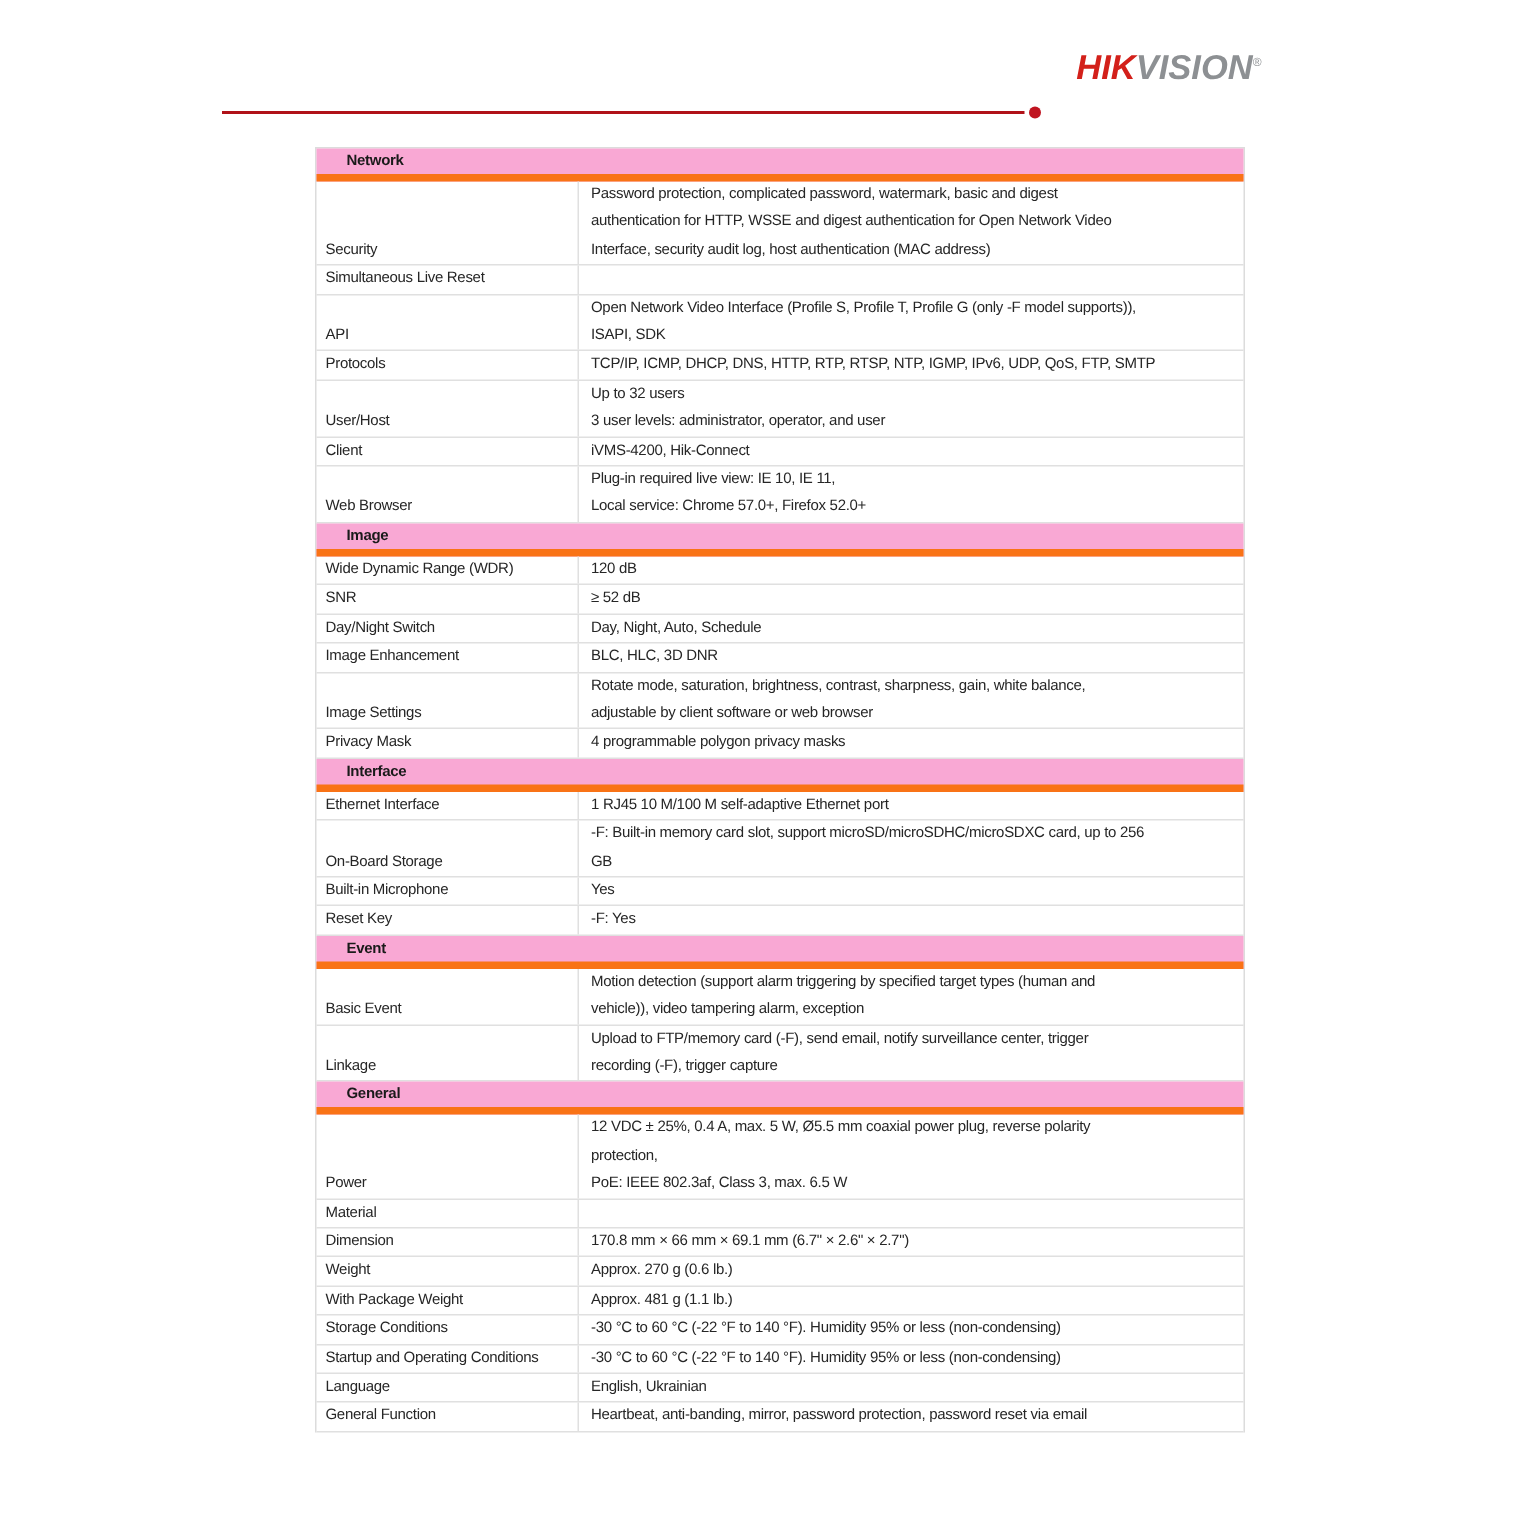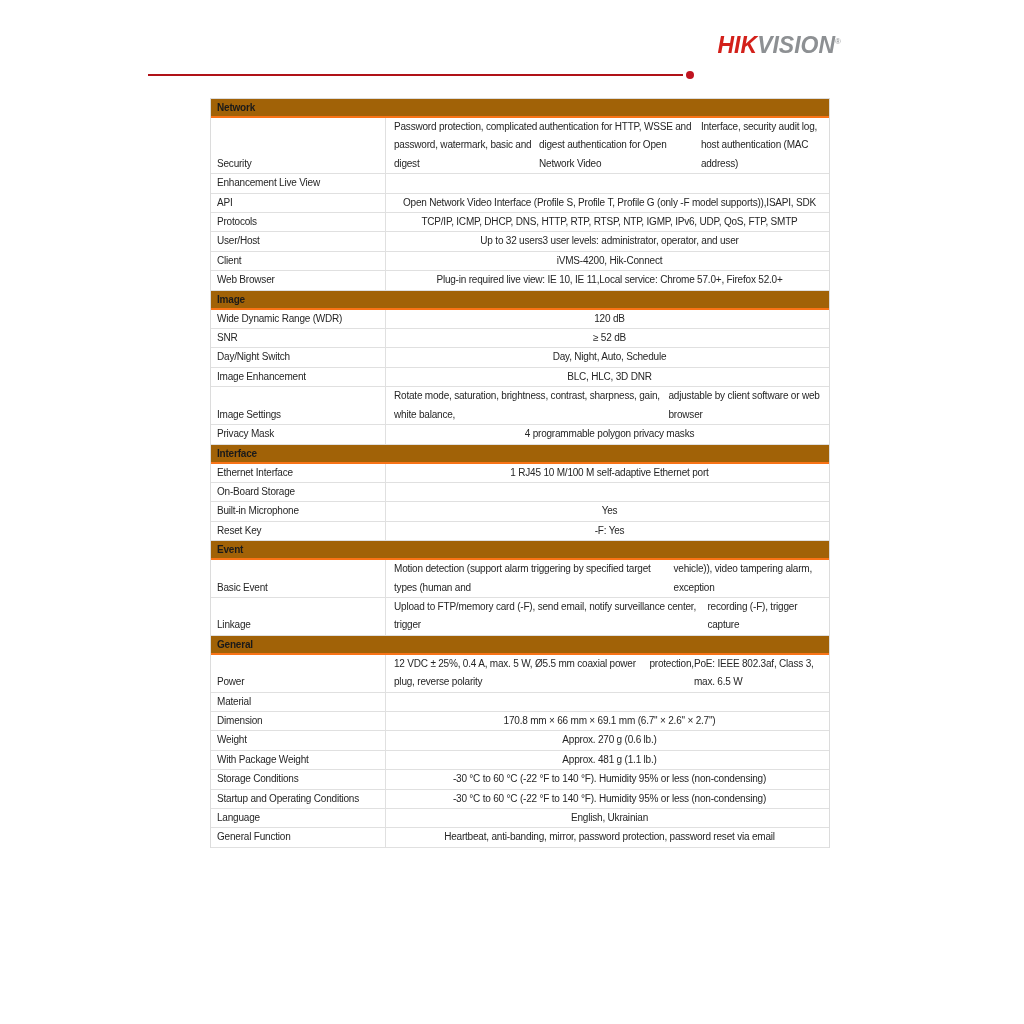--- a/index.html
+++ b/index.html
@@ -55,43 +55,42 @@
     position: absolute;
     left: 210px;
     top: 98px;
     width: 620px;
     border: 1px solid #dcdcdc;
     border-bottom: none;
     font-size: 10px;
     letter-spacing: -0.2px;
   }
   .sec {
-    background: #a16207;
+    background: #f9a8d4;
     font-weight: bold;
     color: #1a1a1a;
-    padding: 2px 6px 1px 6px;
+    padding: 2px 6px 1px 20px;
     line-height: 14px;
-    border-bottom: 2px solid #f97316;
+    border-bottom: 5px solid #f97316;
   }
   .row { display: flex; align-items: stretch; border-bottom: 1px solid #e0e0e0; min-height: 19px; }
   .lab {
     width: 175px;
     min-width: 175px;
     border-right: 1px solid #e0e0e0;
     padding: 0 6px;
     display: flex;
     align-items: flex-end;
   }
   .lab span { line-height: 18.4px; display: block; }
   .val {
     flex: 1;
     padding: 0 4px 0 8px;
     display: flex;
-    flex-direction: row;
-    justify-content: center;
+    flex-direction: column;
   }
   .line { line-height: 18.4px; }
 </style>
 </head>
 <body>
 
 <div class="page">
 
   <div class="logo">
     <span class="logo-hik">HIK</span><span class="logo-vision">VISION</span><span class="logo-reg">®</span>
@@ -108,21 +107,21 @@
           <span>Security</span>
         </div>
         <div class="val">
           <div class="line">Password protection, complicated password, watermark, basic and digest</div>
           <div class="line">authentication for HTTP, WSSE and digest authentication for Open Network Video</div>
           <div class="line">Interface, security audit log, host authentication (MAC address)</div>
         </div>
       </div>
       <div class="row">
         <div class="lab">
-          <span>Enhancement Live View</span>
+          <span>Simultaneous Live Reset</span>
         </div>
       </div>
       <div class="row">
         <div class="lab">
           <span>API</span>
         </div>
         <div class="val">
           <div class="line">Open Network Video Interface (Profile S, Profile T, Profile G (only -F model supports)),</div>
           <div class="line">ISAPI, SDK</div>
         </div>
@@ -216,20 +215,24 @@
         <div class="lab">
           <span>Ethernet Interface</span>
         </div>
         <div class="val">
           <div class="line">1 RJ45 10 M/100 M self-adaptive Ethernet port</div>
         </div>
       </div>
       <div class="row">
         <div class="lab">
           <span>On-Board Storage</span>
+        </div>
+        <div class="val">
+          <div class="line">-F: Built-in memory card slot, support microSD/microSDHC/microSDXC card, up to 256</div>
+          <div class="line">GB</div>
         </div>
       </div>
       <div class="row">
         <div class="lab">
           <span>Built-in Microphone</span>
         </div>
         <div class="val">
           <div class="line">Yes</div>
         </div>
       </div>

